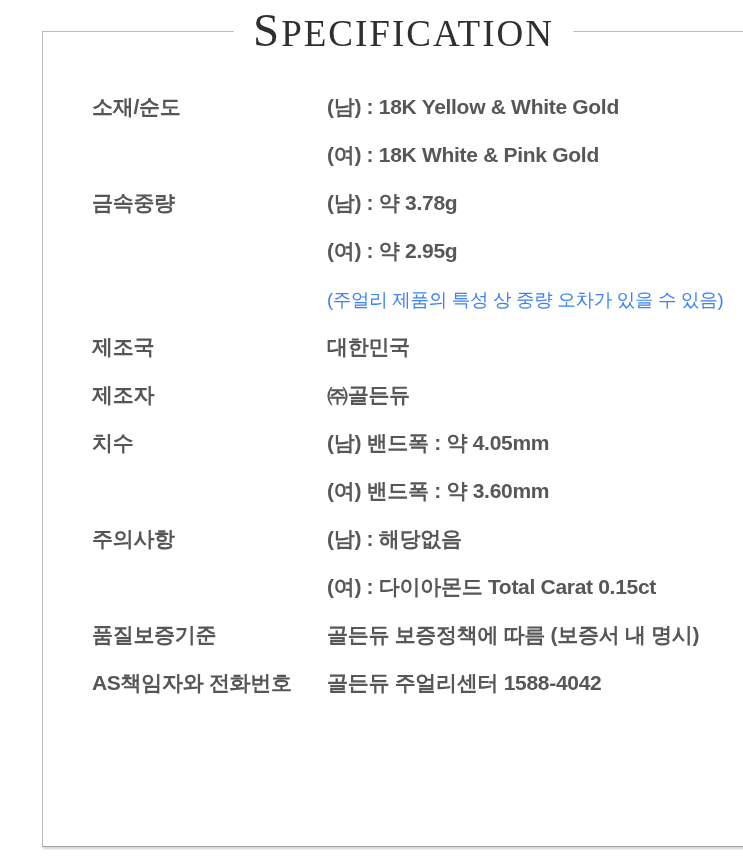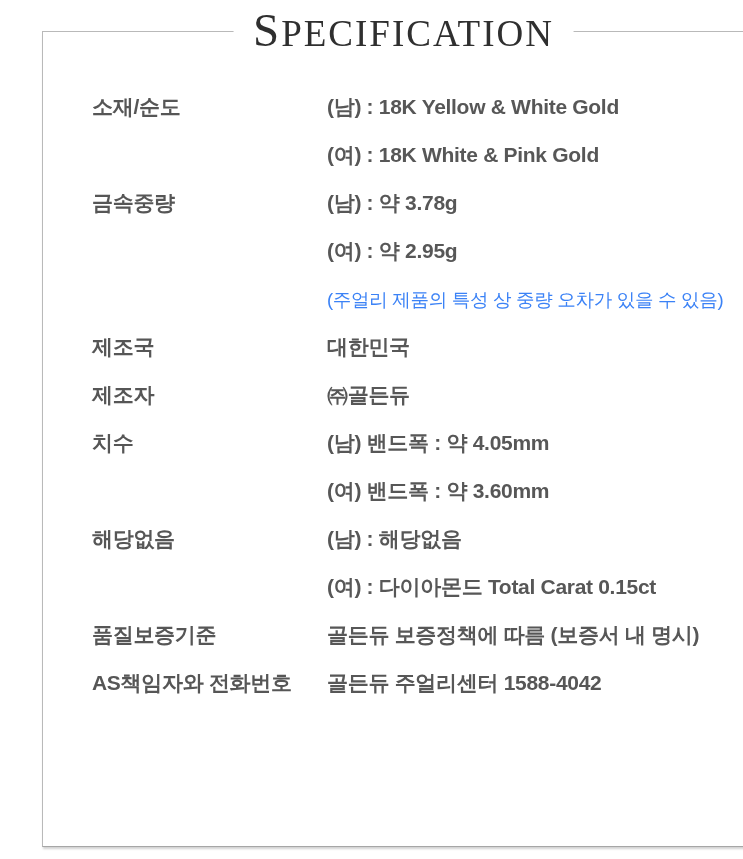--- a/index.html
+++ b/index.html
@@ -104,21 +104,21 @@
         </div>
       </div>
       <div class="row">
         <div class="label">치수</div>
         <div class="values">
           <div class="line">(남) 밴드폭 : 약 4.05mm</div>
           <div class="line">(여) 밴드폭 : 약 3.60mm</div>
         </div>
       </div>
       <div class="row">
-        <div class="label">해당없음</div>
+        <div class="label">주의사항</div>
         <div class="values">
           <div class="line">(남) : 해당없음</div>
           <div class="line">(여) : 다이아몬드 Total Carat 0.15ct</div>
         </div>
       </div>
       <div class="row">
         <div class="label">품질보증기준</div>
         <div class="values">
           <div class="line">골든듀 보증정책에 따름 (보증서 내 명시)</div>
         </div>

